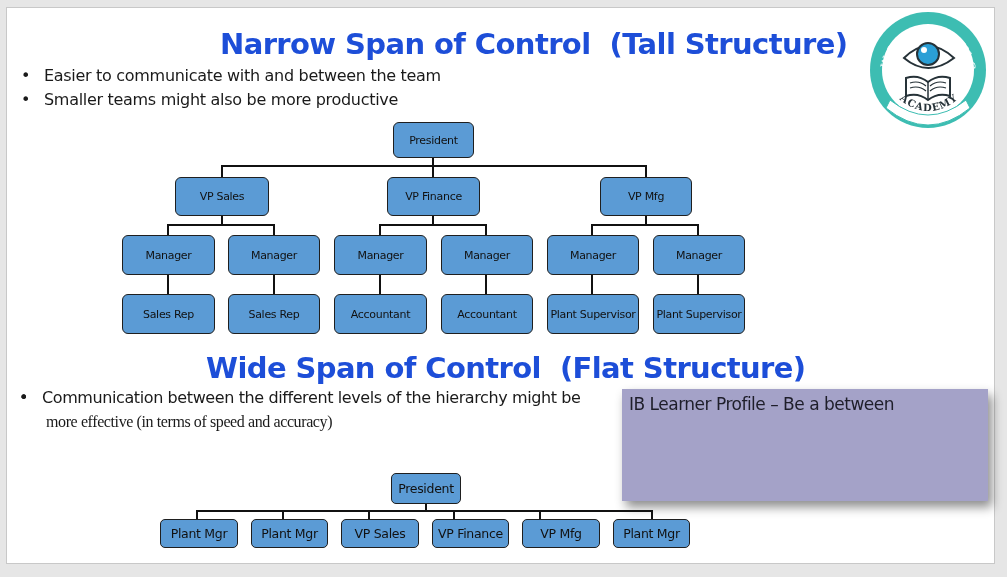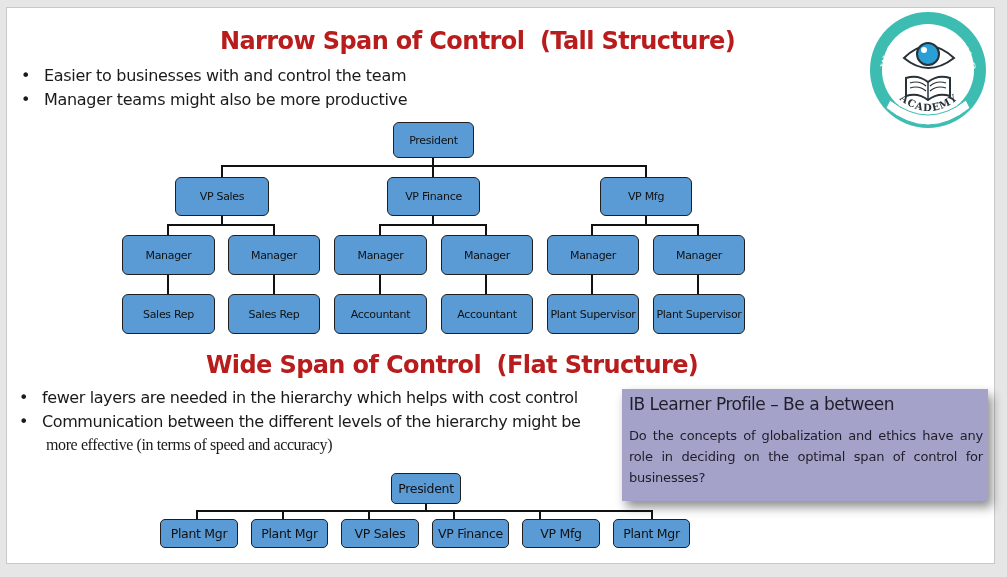--- a/index.html
+++ b/index.html
@@ -6,21 +6,21 @@
   body {
     width: 1007px; height: 577px; background: #e6e6e6;
     position: relative; overflow: hidden;
     font-family: "Liberation Sans", "DejaVu Sans", sans-serif;
   }
   .slide {
     position: absolute; left: 6px; top: 7px; width: 989px; height: 557px;
     background: #ffffff; border: 1px solid #c8c8c8; box-sizing: border-box;
   }
   .title {
-    position: absolute; color: #b91c1c; font-weight: bold; font-size: 24px;
+    position: absolute; color: #1d4ed8; font-weight: bold; font-size: 29px;
     white-space: pre; font-family: "DejaVu Sans", sans-serif; letter-spacing: -0.6px;
   }
   .bullets { position: absolute; margin: 0; padding: 0; list-style: none; color: #1a1a1a; }
   .bullets li { position: relative; padding-left: 26px; white-space: pre; }
   .bullets li .dot { position: absolute; left: 3px; top: 0; }
   .b1 { left: 18px; top: 64px; font-size: 16px; line-height: 23.5px; font-family: "DejaVu Sans", sans-serif; letter-spacing: -0.3px; }
   .b2 { left: 16px; top: 386px; font-size: 16px; line-height: 23.5px; font-family: "DejaVu Sans", sans-serif; letter-spacing: -0.4px; }
   .b2 .cont { padding-left: 30px; font-family: Liberation Serif, serif; }
   .node {
     position: absolute; background: #5b9bd5; border: 1.5px solid #1f1f1f;
@@ -41,22 +41,22 @@
   .ib-body { position: absolute; left: 7px; top: 36px; width: 354px; font-size: 13px; line-height: 21px; text-align: justify; letter-spacing: -0.2px; }
 </style>
 </head>
 <body>
 
 <div class="slide"></div>
 
 <div class="title" style="left:220px; top:27px;">Narrow Span of Control  (Tall Structure)</div>
 
 <ul class="bullets b1">
-  <li><span class="dot">•</span><span>Easier to businesses with and control the team</span></li>
-  <li><span class="dot">•</span><span>Manager teams might also be more productive</span></li>
+  <li><span class="dot">•</span><span>Easier to communicate with and between the team</span></li>
+  <li><span class="dot">•</span><span>Smaller teams might also be more productive</span></li>
 </ul>
 
 <div>
   <div class="ln" style="left:432px; top:157px; width:2px; height:20px;"></div>
   <div class="ln" style="left:221px; top:165px; width:426px; height:2px;"></div>
   <div class="ln" style="left:221px; top:165px; width:2px; height:12px;"></div>
   <div class="ln" style="left:645px; top:165px; width:2px; height:12px;"></div>
 
   <div class="ln" style="left:221px; top:215px; width:2px; height:10px;"></div>
   <div class="ln" style="left:167px; top:224px; width:108px; height:2px;"></div>
@@ -97,28 +97,27 @@
   <div class="node" style="left:228px; top:294px; width:92px; height:40px;">Sales Rep</div>
   <div class="node" style="left:334px; top:294px; width:93px; height:40px;">Accountant</div>
   <div class="node" style="left:441px; top:294px; width:92px; height:40px;">Accountant</div>
   <div class="node" style="left:547px; top:294px; width:92px; height:40px;">Plant Supervisor</div>
   <div class="node" style="left:653px; top:294px; width:92px; height:40px;">Plant Supervisor</div>
 </div>
 
 <div class="title" style="left:206px; top:351px;">Wide Span of Control  (Flat Structure)</div>
 
 <ul class="bullets b2">
-  <li><span class="dot">•</span><span>fewer layers are needed in the hierarchy which helps with cost control</span></li>
+  <li><span class="dot">•</span></li>
   <li><span class="dot">•</span><span>Communication between the different levels of the hierarchy might be</span></li>
   <li class="cont"><span>more effective (in terms of speed and accuracy)</span></li>
 </ul>
 
 <div class="ib">
   <div class="ib-title">IB Learner Profile – Be a between</div>
-  <div class="ib-body">Do the concepts of globalization and ethics have any role in deciding on the optimal span of control for businesses?</div>
 </div>
 
 <div>
   <div class="ln" style="left:425px; top:503px; width:2px; height:9px;"></div>
   <div class="ln" style="left:196px; top:510px; width:457px; height:2px;"></div>
   <div class="ln" style="left:196px; top:510px; width:2px; height:9px;"></div>
   <div class="ln" style="left:282px; top:510px; width:2px; height:9px;"></div>
   <div class="ln" style="left:368px; top:510px; width:2px; height:9px;"></div>
   <div class="ln" style="left:453px; top:510px; width:2px; height:9px;"></div>
   <div class="ln" style="left:539px; top:510px; width:2px; height:9px;"></div>

